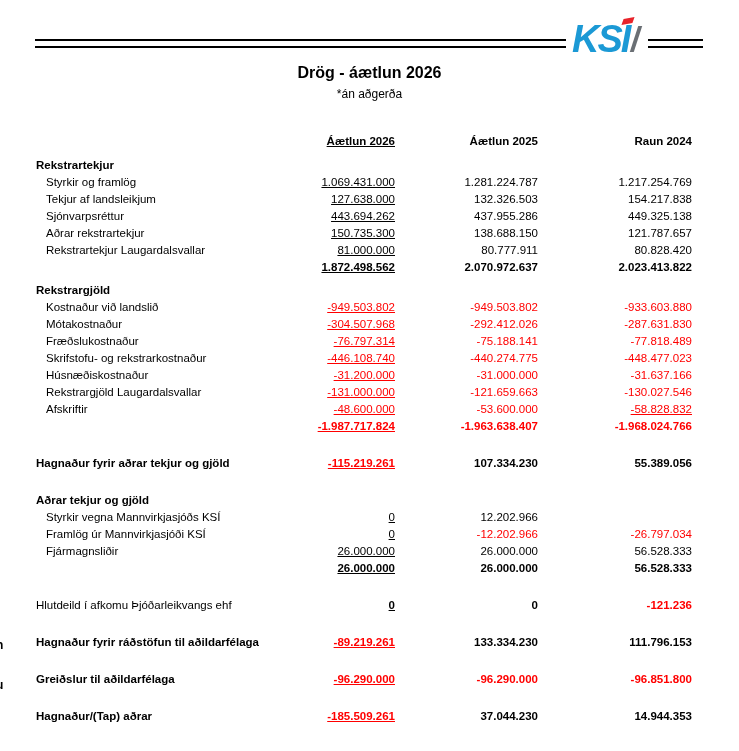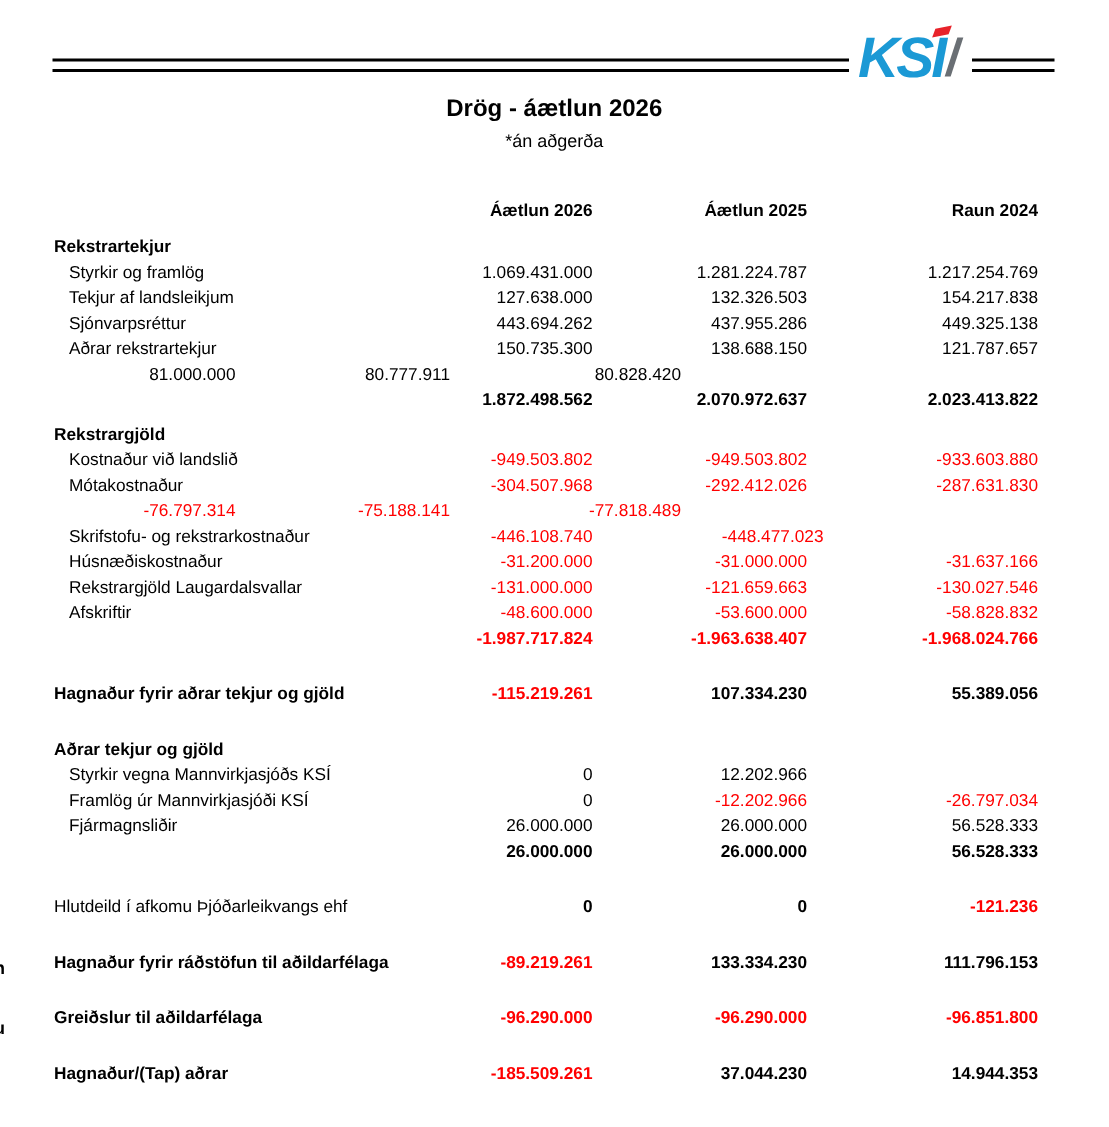--- a/index.html
+++ b/index.html
@@ -42,21 +42,21 @@
     font-size: 12px;
   }
 
   
   .table { position: absolute; left: 36px; top: 133px; width: 658px; font-size: 11.5px; }
   .trow { display: flex; height: 17px; line-height: 17px; }
   .cell { overflow: visible; white-space: nowrap; }
   .lbl  { width: 238px; flex: none; }
   .lbl.ind { padding-left: 10px; }
   .v  { flex: none; text-align: right; }
-  .v1 { width: 121px; }
+  .v1 { width: 121px; text-decoration: underline; }
   .v2 { width: 143px; }
   .v3 { width: 154px; }
   .bold { font-weight: bold; }
   .thead { margin-bottom: 7px; }
   .thead .v { font-weight: bold; }
 
   
   .edge-frag {
     position: absolute; left: -4px; font-size: 12px; font-weight: bold; color: #000;
   }
@@ -112,20 +112,21 @@
           <div class="cell v v2">437.955.286</div>
           <div class="cell v v3">449.325.138</div>
         </div>
         <div class="trow">
           <div class="cell lbl ind">Aðrar rekstrartekjur</div>
           <div class="cell v v1">150.735.300</div>
           <div class="cell v v2">138.688.150</div>
           <div class="cell v v3">121.787.657</div>
         </div>
         <div class="trow">
+          <div class="cell lbl ind">Rekstrartekjur Laugardalsvallar</div>
           <div class="cell v v1">81.000.000</div>
           <div class="cell v v2">80.777.911</div>
           <div class="cell v v3">80.828.420</div>
         </div>
         <div class="trow bold">
           <div class="cell lbl"></div>
           <div class="cell v v1 bold">1.872.498.562</div>
           <div class="cell v v2 bold">2.070.972.637</div>
           <div class="cell v v3 bold">2.023.413.822</div>
         </div>
@@ -141,46 +142,48 @@
           <div class="cell v v2" style="color: rgb(255, 0, 0);">-949.503.802</div>
           <div class="cell v v3" style="color: rgb(255, 0, 0);">-933.603.880</div>
         </div>
         <div class="trow">
           <div class="cell lbl ind">Mótakostnaður</div>
           <div class="cell v v1" style="color: rgb(255, 0, 0);">-304.507.968</div>
           <div class="cell v v2" style="color: rgb(255, 0, 0); padding-left: 32px;">-292.412.026</div>
           <div class="cell v v3" style="color: rgb(255, 0, 0);">-287.631.830</div>
         </div>
         <div class="trow">
+          <div class="cell lbl ind">Fræðslukostnaður</div>
           <div class="cell v v1" style="color: rgb(255, 0, 0);">-76.797.314</div>
           <div class="cell v v2" style="color: rgb(255, 0, 0);">-75.188.141</div>
           <div class="cell v v3" style="color: rgb(255, 0, 0);">-77.818.489</div>
         </div>
         <div class="trow">
           <div class="cell lbl ind">Skrifstofu- og rekstrarkostnaður</div>
           <div class="cell v v1" style="color: rgb(255, 0, 0);">-446.108.740</div>
+          <div class="cell v v2" style="color: rgb(255, 0, 0);">-440.274.775</div>
           <div class="cell v v3" style="color: rgb(255, 0, 0);">-448.477.023</div>
         </div>
         <div class="trow">
           <div class="cell lbl ind">Húsnæðiskostnaður</div>
           <div class="cell v v1" style="color: rgb(255, 0, 0);">-31.200.000</div>
           <div class="cell v v2" style="color: rgb(255, 0, 0); padding-left: 17px;">-31.000.000</div>
           <div class="cell v v3" style="color: rgb(255, 0, 0);">-31.637.166</div>
         </div>
         <div class="trow">
           <div class="cell lbl ind">Rekstrargjöld Laugardalsvallar</div>
           <div class="cell v v1" style="color: rgb(255, 0, 0);">-131.000.000</div>
           <div class="cell v v2" style="color: rgb(255, 0, 0);">-121.659.663</div>
           <div class="cell v v3" style="color: rgb(255, 0, 0);">-130.027.546</div>
         </div>
         <div class="trow">
           <div class="cell lbl ind">Afskriftir</div>
           <div class="cell v v1" style="color: rgb(255, 0, 0);">-48.600.000</div>
           <div class="cell v v2" style="color: rgb(255, 0, 0);">-53.600.000</div>
-          <div class="cell v v3" style="color: rgb(255, 0, 0);">-58.828.832</div>
+          <div class="cell v v3" style="color: rgb(255, 0, 0); text-decoration: underline;">-58.828.832</div>
         </div>
         <div class="trow bold">
           <div class="cell lbl"></div>
           <div class="cell v v1 bold" style="color: rgb(255, 0, 0);">-1.987.717.824</div>
           <div class="cell v v2 bold" style="color: rgb(255, 0, 0);">-1.963.638.407</div>
           <div class="cell v v3 bold" style="color: rgb(255, 0, 0);">-1.968.024.766</div>
         </div>
         <div class="trow bold" style="margin-top: 20px;">
           <div class="cell lbl">Hagnaður fyrir aðrar tekjur og gjöld</div>
           <div class="cell v v1 bold" style="color: rgb(255, 0, 0);">-115.219.261</div>

